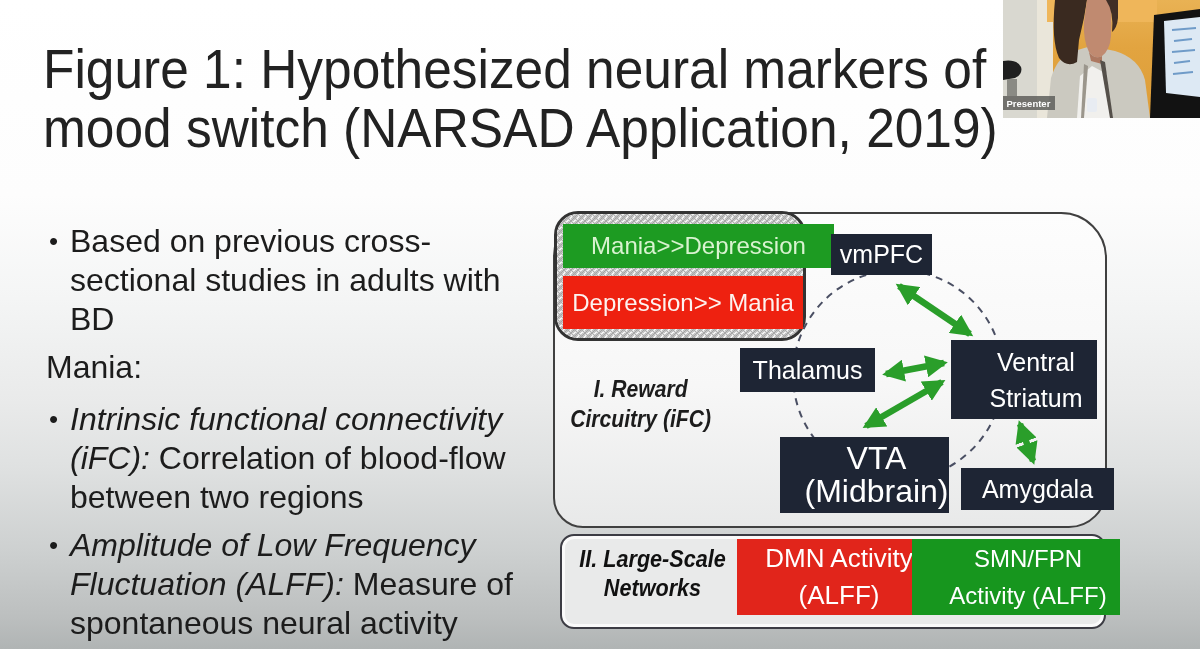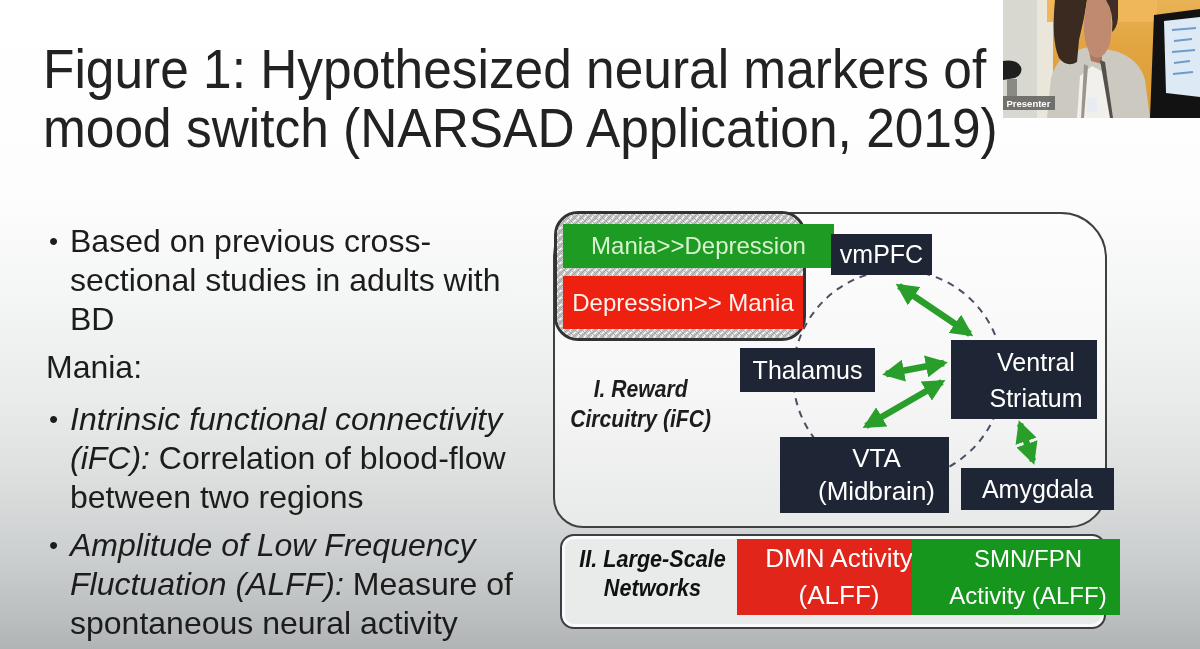--- a/index.html
+++ b/index.html
@@ -82,21 +82,21 @@
       <line x1="346" y1="74" x2="417" y2="122"></line>
       <line x1="333" y1="162" x2="391" y2="151"></line>
       <line x1="313" y1="214" x2="389" y2="170"></line>
       <line x1="467" y1="212" x2="480" y2="249"></line>
     </g>
   </svg>
 
   <div class="abs nodebox" style="left:831px;top:234px;width:101px;height:41px;font-size:25px;">vmPFC</div>
   <div class="abs nodebox" style="left:740px;top:348px;width:135px;height:44px;font-size:25px;">Thalamus</div>
   <div class="abs nodebox n2" style="left:951px;top:340px;width:122px;height:79px;font-size:25px;line-height:36px;">Ventral<br>Striatum</div>
-  <div class="abs nodebox n2" style="left:780px;top:437px;width:145px;height:76px;font-size:26px;line-height:33px;">VTA<br>(Midbrain)</div>
+  <div class="abs nodebox n2" style="left:780px;top:437px;width:145px;height:76px;font-size:32px;line-height:33px;">VTA<br>(Midbrain)</div>
   <div class="abs nodebox" style="left:961px;top:468px;width:153px;height:42px;font-size:25px;">Amygdala</div>
 
   <div class="abs" id="bottombox"></div>
   <div class="abs" id="largescale">II. Large-Scale<br>Networks</div>
   <div class="abs nodebox n2" id="dmn">DMN Activity<br>(ALFF)</div>
   <div class="abs nodebox n2" id="smn">SMN/FPN<br>Activity (ALFF)</div>
 
   <div class="abs" id="cam" style="left:1003px;top:0;width:197px;height:130px;overflow:hidden;">
     <svg width="197" height="118">
       <defs>

